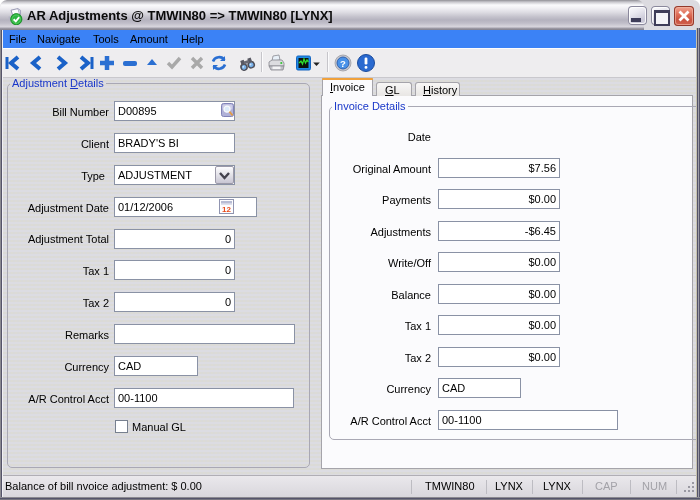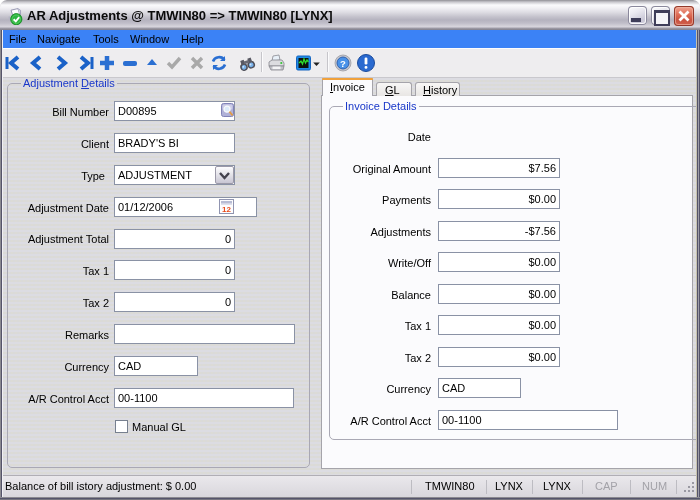--- a/index.html
+++ b/index.html
@@ -5,21 +5,21 @@
 * { margin:0; padding:0; box-sizing:border-box; }
 html,body { width:700px; height:500px; background:#fff; font-family:"Liberation Sans", sans-serif; }
 #win { position:absolute; left:0; top:0; width:700px; height:500px;
   border-radius:7px 7px 0 0; overflow:hidden; background:#dcdbe0; }
 
 #brd-l { position:absolute; left:0; top:28; width:3px; top:28px; height:472px; background:linear-gradient(90deg,#8b8a90 0 1px,#55546a 1px 2px,#f1f0f3 2px 3px); z-index:50;}
 #brd-r { position:absolute; right:0; top:28px; width:4px; height:472px; background:linear-gradient(90deg,#c7c2ad 0 1px,#55546a 1px 2px,#9d9ca8 2px 3px,#55546a 3px 4px); z-index:50;}
 #brd-b { position:absolute; left:0; bottom:0; width:700px; height:3px; background:linear-gradient(#8b8a90 0 1px,#55546a 1px 2px,#77767f 2px 3px); z-index:51;}
 
 
-#titlebar { position:absolute; left:0; top:0; width:700px; height:30px;
+#titlebar { position:absolute; left:0; top:0; width:644px; height:30px;
   background:linear-gradient(#908f95 0px, #c8c7cd 2px, #fafafc 5px, #f1f0f4 8px, #dfdee4 12px, #c3c1cb 17px, #b5b3bf 20px, #bfbdc8 23px, #d3d1d9 26px, #d8d6de 27px, #a2a0ab 28px, #807e8a 30px);
   border-radius:7px 7px 0 0; z-index:60; }
 #title-text { position:absolute; left:27px; top:8px; font-size:13px; font-weight:bold; color:#0a0a0a; letter-spacing:0px; }
 .tbtn { position:absolute; top:6px; width:19px; height:19px; border-radius:4px; }
 .sbtn { background:linear-gradient(155deg,#ffffff 0%, #ebeaf1 35%, #c9c7d6 75%, #d6d4e2 100%); box-shadow:inset 0 0 0 1px #8a889c, inset 0 0 0 2px #ffffffd8; }
 #btn-min { left:628px; }
 #btn-max { left:651px; }
 #btn-close { left:674px; width:20px; height:20px; background:linear-gradient(#f2a896 0%, #dd6a54 45%, #c85240 70%, #d4644f 100%); box-shadow:inset 0 0 0 1px #93392c, inset 0 0 0 2px #f2b5a4aa; }
 #btn-min:after { content:""; position:absolute; left:3px; bottom:3px; width:10px; height:4px; background:#3e3d59; }
 #btn-max:after { content:""; position:absolute; left:3px; top:4px; width:12px; height:11px; border:2px solid #3e3d59; border-top-width:3px; background:#f4f4f8; }
@@ -32,21 +32,21 @@
 
 #toolbar { position:absolute; left:3px; top:48px; width:693px; height:30px; background:#eeedef; border-top:1px solid #fdfdfd; border-bottom:1px solid #c9c8cd; z-index:40;}
 .ti { position:absolute; top:4px; width:20px; height:20px; }
 .tsep { position:absolute; top:3px; width:2px; height:20px; background:linear-gradient(90deg,#c6c5ca 0 1px,#fbfbfc 1px 2px); }
 
 
 #client { position:absolute; left:3px; top:78px; width:693px; height:396px; background:repeating-conic-gradient(#dcdce2 0% 25%, #dadad9 25% 50%, #dcdbd6 50% 75%, #dbdae1 75%) 0 0/4px 4px; }
 
 
 fieldset { position:absolute; border:1px solid #a9a8b4; border-radius:5px; }
-legend { font-size:11px; color:#1937c9; padding:0 2px; margin-left:13px; }
+legend { font-size:11px; color:#1937c9; padding:0 2px; margin-left:2px; }
 #gb-left { left:4px; top:5px; width:303px; height:386px; }
 #gb-right { left:333px; top:28px; width:360px; height:335px; background:transparent; }
 
 .lbl { position:absolute; font-size:11px; color:#000; text-align:center; white-space:nowrap; }
 .inp { position:absolute; height:20px; background:#fff; border:1px solid #8a92a5; font-size:11px; color:#000; line-height:18px; padding:0 3px; white-space:nowrap; }
 .num { text-align:right; }
 
 
 .tab { position:absolute; font-size:11px; z-index:5; } 
 
@@ -84,21 +84,21 @@
       <svg class="xmark" viewBox="0 0 20 20">
           <path d="M5.5 5.5 L14.5 14.5 M14.5 5.5 L5.5 14.5" stroke="#fff" stroke-width="2.8"></path>
         </svg>
     </div>
   </div>
 
   <div id="menubar">
     <div class="mi" style="left:6px">File</div>
     <div class="mi" style="left:34px">Navigate</div>
     <div class="mi" style="left:90px">Tools</div>
-    <div class="mi" style="left:127px">Window</div>
+    <div class="mi" style="left:127px">Amount</div>
     <div class="mi" style="left:178px">Help</div>
   </div>
 
   <div id="toolbar">
     <svg class="ti" style="left:0px" viewBox="0 0 20 20">
         <path d="M4 4 v12" stroke="#1b62c8" stroke-width="3"></path>
         <path d="M15 4 L8 10 L15 16" stroke="#1b62c8" stroke-width="4" fill="none"></path>
       </svg>
     <svg class="ti" style="left:24px" viewBox="0 0 20 20">
         <path d="M13 4 L6 10 L13 16" stroke="#1b62c8" stroke-width="4" fill="none"></path>
@@ -243,42 +243,42 @@
 
   <div class="lbl" style="right:269px; top:131px;">Date</div>
 
   <div class="lbl" style="right:269px; top:163px;">Original Amount</div>
   <div class="inp num" style="left:438px; top:158px; width:122px;">$7.56</div>
 
   <div class="lbl" style="right:269px; top:194px;">Payments</div>
   <div class="inp num" style="left:438px; top:189px; width:122px;">$0.00</div>
 
   <div class="lbl" style="right:269px; top:226px;">Adjustments</div>
-  <div class="inp num" style="left:438px; top:221px; width:122px;">-$7.56</div>
+  <div class="inp num" style="left:438px; top:221px; width:122px;">-$6.45</div>
 
   <div class="lbl" style="right:269px; top:257px;">Write/Off</div>
   <div class="inp num" style="left:438px; top:252px; width:122px;">$0.00</div>
 
   <div class="lbl" style="right:269px; top:289px;">Balance</div>
   <div class="inp num" style="left:438px; top:284px; width:122px;">$0.00</div>
 
   <div class="lbl" style="right:269px; top:320px;">Tax 1</div>
   <div class="inp num" style="left:438px; top:315px; width:122px;">$0.00</div>
 
   <div class="lbl" style="right:269px; top:352px;">Tax 2</div>
   <div class="inp num" style="left:438px; top:347px; width:122px;">$0.00</div>
 
   <div class="lbl" style="right:269px; top:383px;">Currency</div>
   <div class="inp" style="left:438px; top:378px; width:83px;">CAD</div>
 
   <div class="lbl" style="right:269px; top:415px;">A/R Control Acct</div>
   <div class="inp" style="left:438px; top:410px; width:180px;">00-1100</div>
 
   <div id="status">
-    <div class="stext" style="left:4px;">Balance of bill istory adjustment: $ 0.00</div>
+    <div class="stext" style="left:4px;">Balance of bill nvoice adjustment: $ 0.00</div>
     <div class="ssep" style="left:410px"></div>
     <div class="stext" style="left:424px;">TMWIN80</div>
     <div class="ssep" style="left:485px"></div>
     <div class="stext" style="left:494px;">LYNX</div>
     <div class="ssep" style="left:531px"></div>
     <div class="stext" style="left:542px;">LYNX</div>
     <div class="ssep" style="left:581px"></div>
     <div class="stext sgray" style="left:594px;">CAP</div>
     <div class="ssep" style="left:629px"></div>
     <div class="stext sgray" style="left:641px;">NUM</div>

